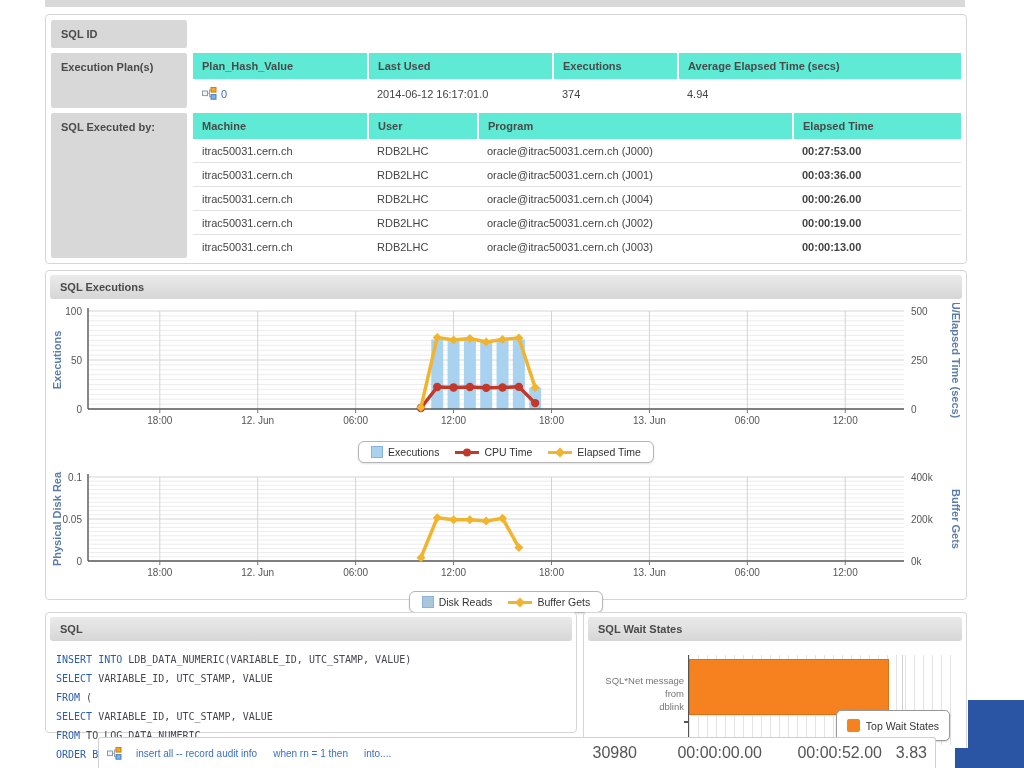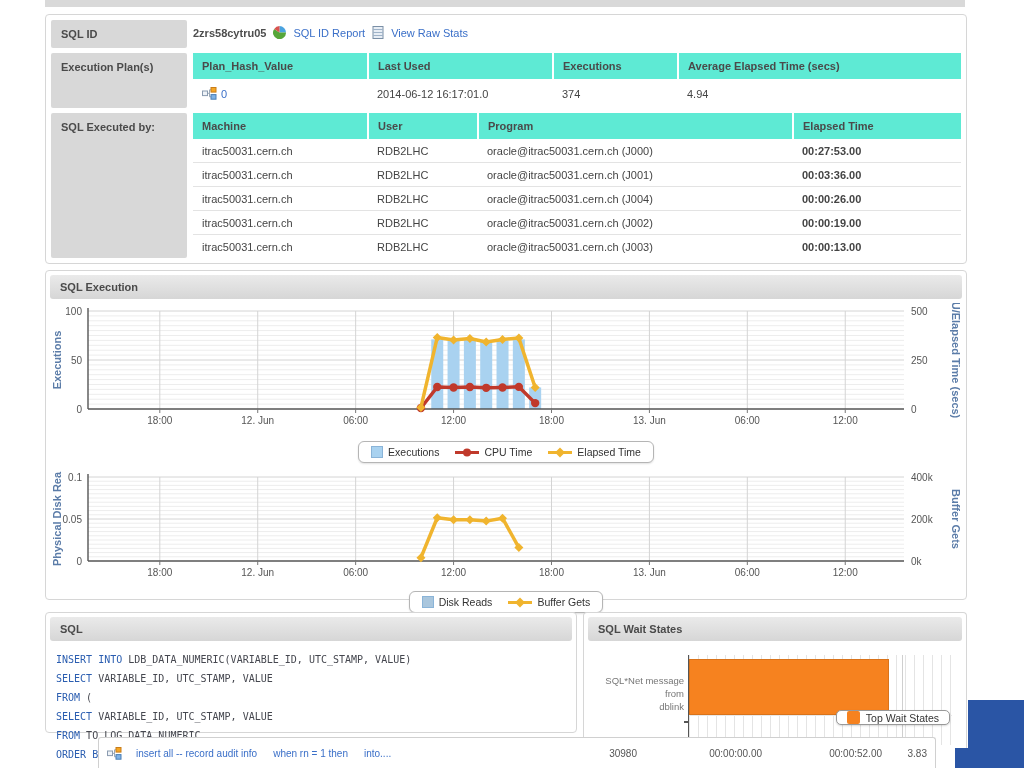--- a/index.html
+++ b/index.html
@@ -61,69 +61,47 @@
   
   .wait-wrap{display:flex;margin-top:14px;}
   .wait-label{width:100px;flex:none;text-align:right;font-size:9.5px;color:#777;padding-top:20px;line-height:1.35;}
   .wait-plot{position:relative;flex:1;margin:0 14px 0 4px;height:90px;border-left:1.5px solid #555;
              background:repeating-linear-gradient(to right,#e4e4e4 0 1px,transparent 1px 9px);}
   .wait-hline{position:absolute;left:0;right:0;top:60px;height:1px;background:#e8e8e8;}
   .wait-vmajor{position:absolute;top:0;bottom:0;left:81%;width:1px;background:#cfcfcf;}
   .wait-bar{position:absolute;left:0;top:4px;height:56px;background:#f6821f;border:1px solid #d9731a;box-sizing:border-box;}
   .wait-tick{position:absolute;left:-5px;bottom:22px;width:5px;height:2px;background:#555;}
   .wait-legend{position:absolute;right:2px;top:55px;display:flex;align-items:center;gap:6px;
-               background:#fff;border:1px solid #999;border-radius:5px;padding:0 10px;
+               background:#fff;border:1px solid #999;border-radius:5px;padding:8px 10px;
                font-size:10.5px;color:#333;box-shadow:0 1px 2px rgba(0,0,0,.15);}
   .wsw{width:13px;height:13px;background:#f6821f;border-radius:2px;display:inline-block;}
 
   
   .bottom-strip{position:absolute;left:98px;top:737px;width:838px;height:31px;background:#fff;
                 border:1px solid #d0d0d0;border-bottom:none;border-radius:3px 3px 0 0;z-index:6;box-sizing:border-box;}
   .bs-row{display:flex;align-items:center;height:100%;padding:0 8px;font-size:10px;}
   .bs-row a.lnk{font-size:10px;}
   .bs-gap1{margin-left:14px;} .bs-gap2{margin-left:16px;}
-  .bs-num{color:#555;font-size:10px;text-align:right;}
+  .bs-num{color:#555;font-size:16px;text-align:right;}
   .n1{width:115px;margin-left:auto;} .n2{width:125px;} .n3{width:120px;} .n4{width:45px;}
 </style>
 </head>
 <body>
 
 <div class="page">
 
   <div class="top-strip"></div>
 
   <div class="blue-block-a"></div>
   <div class="blue-block-b"></div>
 
   <div class="panel panel-tables">
 
     <div class="trow">
       <div class="label-cell">SQL ID</div>
-      <div class="trow-content">
-        <div class="idline">
-          <span class="idval">2zrs58cytru05</span>
-          <span class="ico">
-            <svg width="13" height="13" viewBox="0 0 13 13">
-              <path d="M6.5 6.5L6.5 0A6.5 6.5 0 0 1 13 6.5Z" fill="#4aa3df"></path>
-              <path d="M6.5 6.5L13 6.5A6.5 6.5 0 1 1 1.2 2.9Z" fill="#57a639"></path>
-              <path d="M6.5 6.5L1.2 2.9A6.5 6.5 0 0 1 6.5 0Z" fill="#d9534f"></path>
-            </svg>
-          </span>
-          <a class="lnk">SQL ID Report</a>
-          <span class="ico">
-            <svg width="12" height="13" viewBox="0 0 12 13">
-              <rect x="1" y="0.5" width="10" height="12" fill="#e8eef5" stroke="#7a8fa6"></rect>
-              <line x1="1" y1="3.5" x2="11" y2="3.5" stroke="#9fb3c8"></line>
-              <line x1="1" y1="6.5" x2="11" y2="6.5" stroke="#9fb3c8"></line>
-              <line x1="1" y1="9.5" x2="11" y2="9.5" stroke="#9fb3c8"></line>
-            </svg>
-          </span>
-          <a class="lnk">View Raw Stats</a>
-        </div>
-      </div>
     </div>
 
     <div class="trow">
       <div class="label-cell">Execution Plan(s)</div>
       <div class="trow-content">
         <table class="grid">
           <colgroup>
               <col style="width:175px">
               <col style="width:185px">
               <col style="width:125px">
@@ -210,21 +188,21 @@
                 <td>oracle@itrac50031.cern.ch (J003)</td>
                 <td class="num bold">00:00:13.00</td>
               </tr>
             </tbody>
         </table>
       </div>
     </div>
   </div>
 
   <div class="panel panel-stats">
-    <div class="shead">SQL Execution</div>
+    <div class="shead">SQL Executions</div>
 
     <div id="c1" class="chartbox"><svg width="912" height="132">
           <line x1="38" x2="854" y1="101.1" y2="101.1" stroke="#ededed"></line>
           <line x1="38" x2="854" y1="96.2" y2="96.2" stroke="#ededed"></line>
           <line x1="38" x2="854" y1="91.3" y2="91.3" stroke="#ededed"></line>
           <line x1="38" x2="854" y1="86.4" y2="86.4" stroke="#ededed"></line>
           <line x1="38" x2="854" y1="81.5" y2="81.5" stroke="#ededed"></line>
           <line x1="38" x2="854" y1="76.6" y2="76.6" stroke="#ededed"></line>
           <line x1="38" x2="854" y1="71.7" y2="71.7" stroke="#ededed"></line>
           <line x1="38" x2="854" y1="66.8" y2="66.8" stroke="#ededed"></line>

